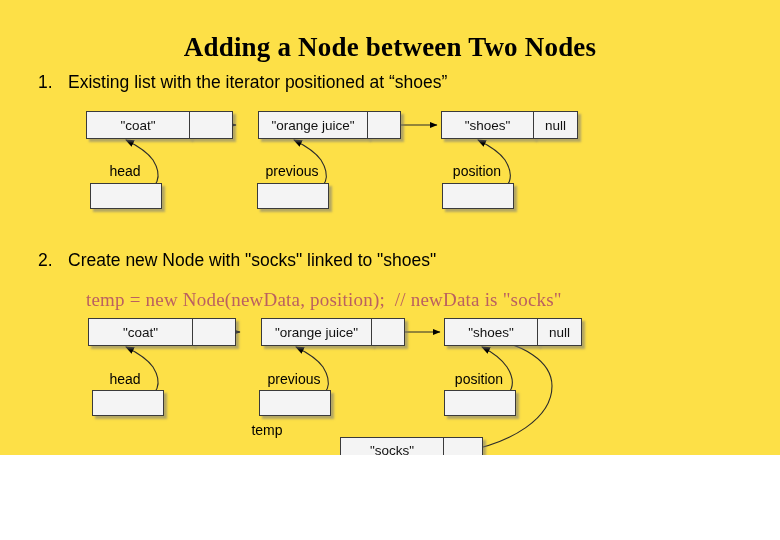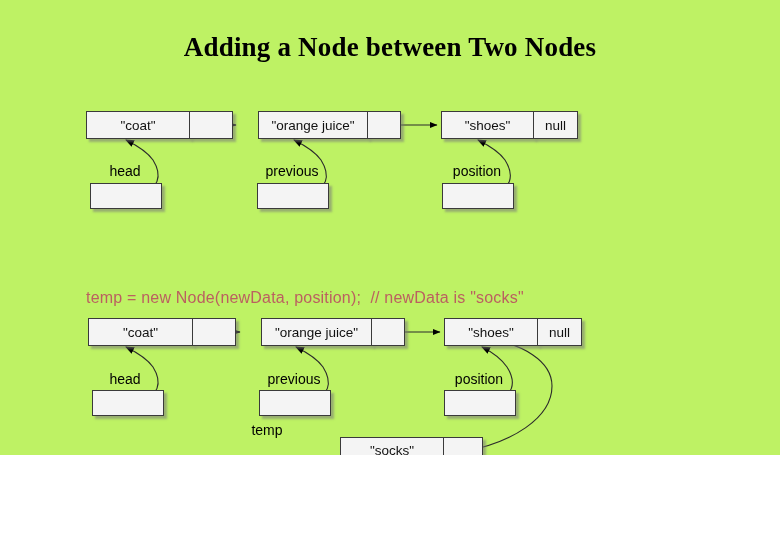--- a/index.html
+++ b/index.html
@@ -4,21 +4,21 @@
 <style>
   html, body {
     margin: 0;
     padding: 0;
     background: #ffffff;
   }
   #slide {
     position: relative;
     width: 780px;
     height: 455px;
-    background: #bef264;
+    background: #fde047;
     overflow: hidden;
     font-family: "Liberation Sans", sans-serif;
   }
   #slide-svg {
     position: absolute;
     left: 0;
     top: 0;
     width: 780px;
     height: 540px;
   }
@@ -44,22 +44,22 @@
   .step .num {
     display: inline-block;
     width: 30px;
   }
   #step1 { left: 38px; top: 72px; }
   #step2 { left: 38px; top: 250px; }
   .codeline {
     position: absolute;
     left: 86px;
     top: 289px;
-    font-family: Liberation Sans, sans-serif;
-    font-size: 16px;
+    font-family: Liberation Serif, serif;
+    font-size: 19px;
     color: #bb6060;
     white-space: pre;
     letter-spacing: 0.2px;
   }
   
   .box {
     position: absolute;
     box-sizing: border-box;
     background: #f4f4f4;
     border: 1px solid #3a3a3a;
@@ -159,20 +159,23 @@
       <path d="M462,452 C512,443 552,418 552,386 C552,360 520,344 492,340" marker-end="url(#arrowhead-sm)"></path>
     </g>
 
     <g stroke="#2b2b2b" stroke-width="1.1" fill="none">
       <path d="M262,462 C288,478 310,487 340,488 C372,489 392,478 400,465" marker-end="url(#arrowhead-sm)"></path>
     </g>
   </svg>
 
   <div class="title">Adding a Node between Two Nodes</div>
 
+  <div class="step" id="step1">
+    <span class="num">1.</span><span>Existing list with the iterator positioned at “shoes”</span>
+  </div>
 
   <div>
 
     <div class="box" style="left:86px; top:111px; width:104px; height:28px;">
       <div class="cell" style="left:0; width:100%;">"coat"</div>
     </div>
     <div class="box" style="left:189px; top:111px; width:44px; height:28px;">
       <div class="cell" style="left:0; width:100%;"></div>
     </div>
 
@@ -199,20 +202,23 @@
     <div class="box" style="left:257px; top:183px; width:72px; height:26px;">
       <div class="cell" style="left:0; width:100%;"></div>
     </div>
 
     <div class="varlabel" style="left:441px; top:163px; width:72px;">position</div>
     <div class="box" style="left:442px; top:183px; width:72px; height:26px;">
       <div class="cell" style="left:0; width:100%;"></div>
     </div>
   </div>
 
+  <div class="step" id="step2">
+    <span class="num">2.</span><span>Create new Node with "socks" linked to "shoes"</span>
+  </div>
 
   <div class="codeline">temp = new Node(newData, position);  // newData is "socks"</div>
 
   <div>
 
     <div class="box" style="left:88px; top:318px; width:105px; height:28px;">
       <div class="cell" style="left:0; width:100%;">"coat"</div>
     </div>
     <div class="box" style="left:192px; top:318px; width:44px; height:28px;">
       <div class="cell" style="left:0; width:100%;"></div>

